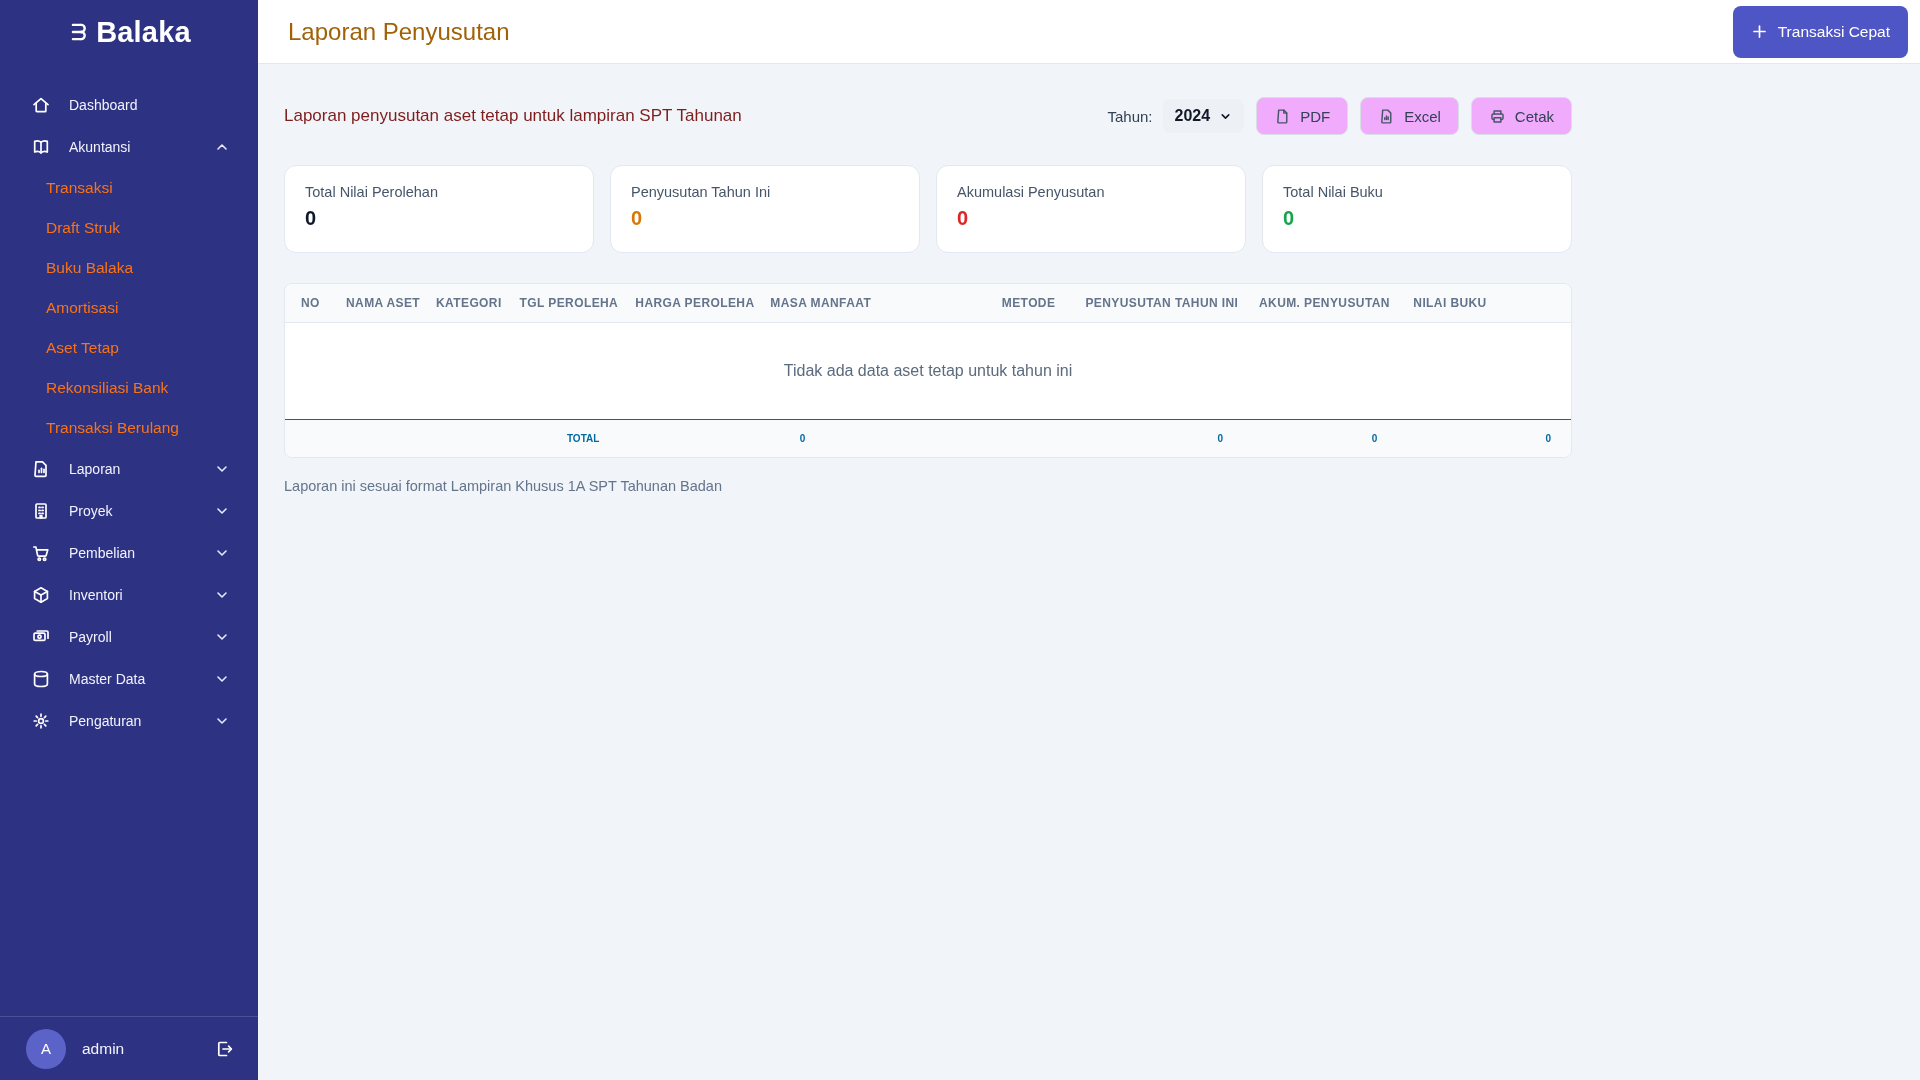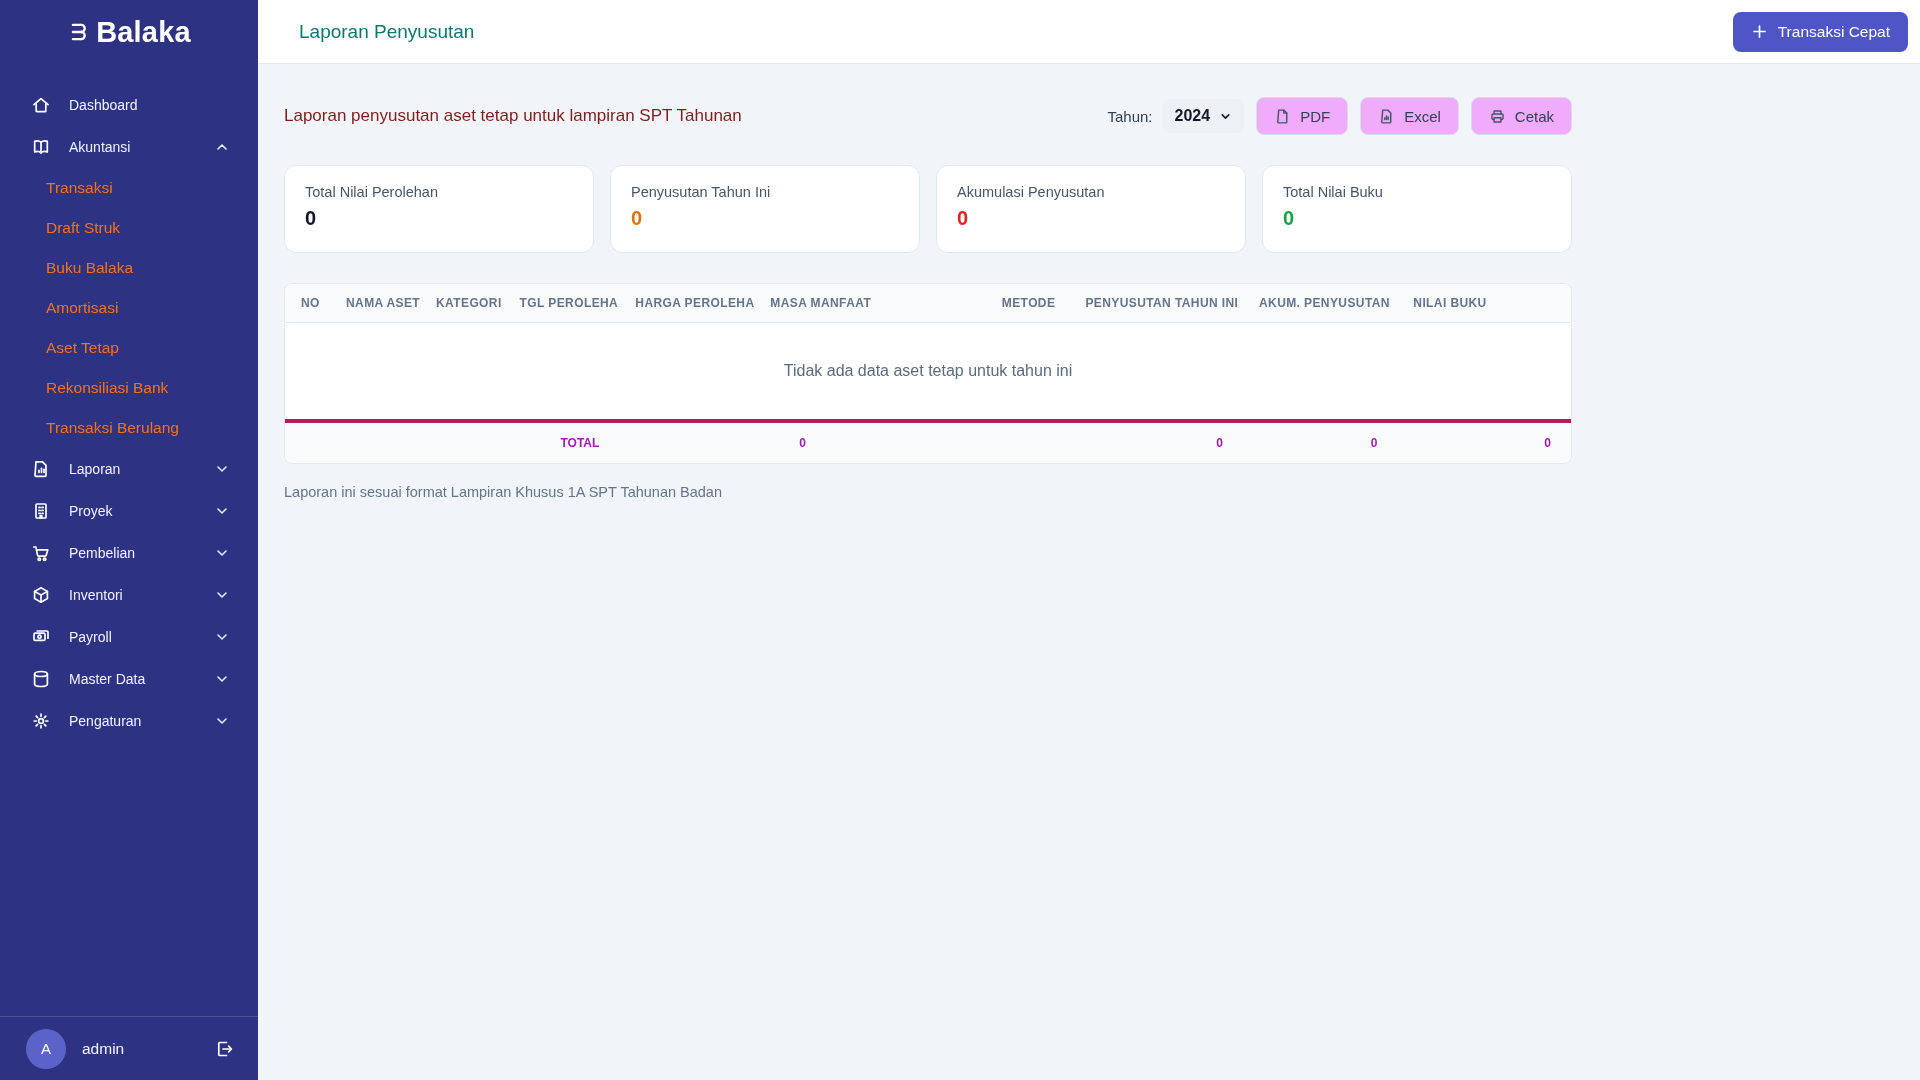--- a/index.html
+++ b/index.html
@@ -18,43 +18,43 @@
   .nav-icon { width:22px; height:22px; display:flex; align-items:center; justify-content:center; color:#fff; }
   .chev { margin-left:auto; color:#e7e9fa; display:flex; }
   .nav-sub { height:40px; display:flex; align-items:center; padding-left:46px; font-size:15.5px; color:#f97316; cursor:pointer; }
   .user-bar { height:64px; border-top:1px solid rgba(255,255,255,.15); display:flex; align-items:center; gap:16px; padding:0 20px 0 26px; }
   .avatar { width:40px; height:40px; border-radius:50%; background:#5b63c9; color:#fff; display:flex; align-items:center; justify-content:center; font-size:15px; }
   .user-name { font-size:15.5px; color:#f2f3fd; }
   .logout-btn { margin-left:auto; color:#fff; display:flex; cursor:pointer; background:none; border:none; padding:4px; }
   
   .main { flex:1; display:flex; flex-direction:column; min-width:0; }
   .topbar { height:64px; background:#ffffff; border-bottom:1px solid #e5e7eb; display:flex; align-items:center; padding:0 12px 0 26px; flex-shrink:0; }
-  .topbar-title { font-size:19px; font-weight:500; color:#0f766e; margin:15px; }
-  .quick-btn { margin-left:auto; display:flex; align-items:center; gap:10px; background:#4e55c4; color:#fff; border:none; border-radius:8px; height:40px; padding:0 18px; font-size:15.5px; cursor:pointer; font-family:inherit; }
+  .topbar-title { font-size:24px; font-weight:500; color:#a16207; margin:4px; }
+  .quick-btn { margin-left:auto; display:flex; align-items:center; gap:10px; background:#4e55c4; color:#fff; border:none; border-radius:8px; height:52px; padding:0 18px; font-size:15.5px; cursor:pointer; font-family:inherit; }
   .content { padding:33px 26px; }
   .content-inner { width:1288px; }
   .head-row { display:flex; align-items:center; margin-bottom:30px; }
   .page-heading { font-size:17px; font-weight:500; color:#7f1d1d; margin:0; }
   .controls { margin-left:auto; display:flex; align-items:center; }
   .year-label { font-size:15px; color:#334155; margin-right:10px; }
   .year-select { display:flex; align-items:center; gap:9px; background:#edf0f5; border:none; border-radius:8px; padding:8px 12px; font-size:16px; font-weight:600; color:#111827; cursor:pointer; }
   .tool-btn { display:flex; align-items:center; gap:9px; background:#f0abfc; border:1px solid #d8dee6; border-radius:8px; height:38px; padding:0 17px; font-size:15px; color:#334155; margin-left:12px; cursor:pointer; font-family:inherit; }
   .tool-btn svg { color:#475569; }
   
   .cards { display:flex; gap:16px; margin-bottom:30px; }
   .card { flex:1; background:#fff; border:1px solid #e2e8f0; border-radius:12px; padding:18px 20px 22px; }
   .card-label { font-size:14.5px; color:#475569; margin-bottom:7px; }
   .card-value { font-size:20px; font-weight:700; }
   .v-dark { color:#0f172a; } .v-orange { color:#d97706; } .v-red { color:#dc2626; } .v-green { color:#16a34a; }
   
   .table-wrap { background:#fff; border:1px solid #e2e8f0; border-radius:8px; overflow:hidden; }
   table { width:100%; border-collapse:collapse; table-layout:fixed; }
   thead th { background:#f8fafc; color:#64748b; font-size:12px; font-weight:600; letter-spacing:.4px; text-transform:uppercase; text-align:left; padding:12px 16px; white-space:nowrap; overflow:hidden; border-bottom:1px solid #e2e8f0; }
   .empty-cell { text-align:center; padding:39px 0; font-size:16px; color:#5b6b7d; }
-  .total-row td { background:#f8fafc; border-top:4px solid #be185d; padding:13px 20px; font-size:12px; font-weight:700; color:#a21caf; }
+  .total-row td { background:#f8fafc; border-top:1px solid #be185d; padding:13px 20px; font-size:10px; font-weight:700; color:#0369a1; }
   .ta-r { text-align:right; } .ta-c { text-align:center; }
   .footnote { margin-top:20px; font-size:14.5px; color:#64748b; }
 </style>
 </head>
 <body>
 
 <aside class="sidebar">
   <div class="logo">
     <span style="display:flex;">
       <svg width="26" height="26" viewBox="0 0 22 22" fill="none" stroke="#ffffff" stroke-width="2" stroke-linecap="round">

